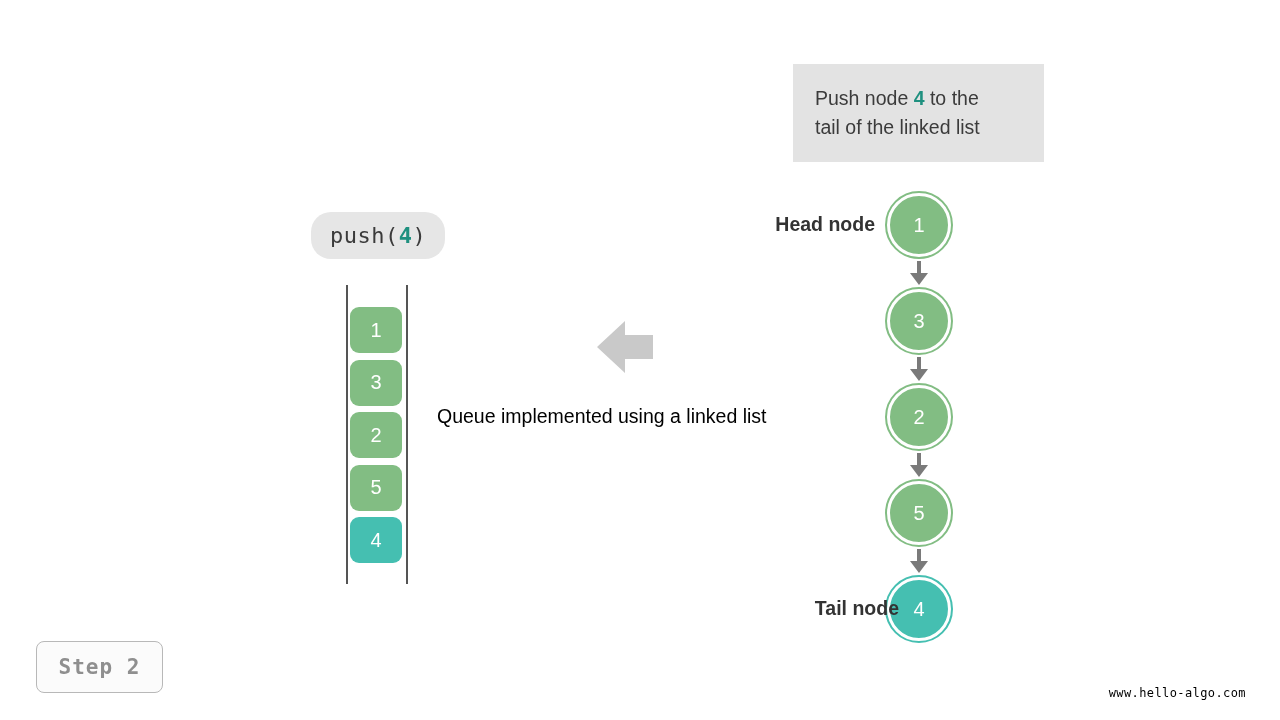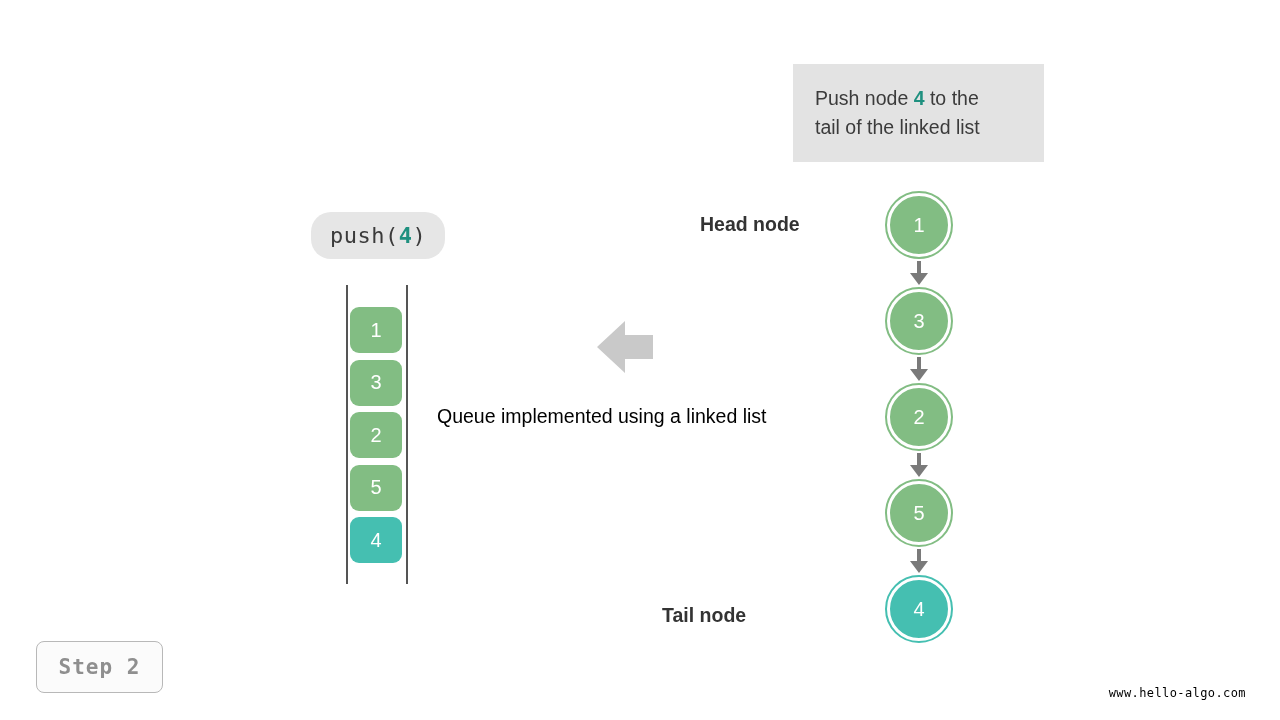--- a/index.html
+++ b/index.html
@@ -159,21 +159,21 @@
     border-top: 12px solid #7a7a7a;
   }
 
   .ll-label {
     position: absolute;
     font-size: 19.5px;
     font-weight: bold;
     color: #333333;
     font-family: "Liberation Sans", sans-serif;
     white-space: nowrap;
-    text-align: left;
+    text-align: right;
   }
 
   
   .step-badge {
     position: absolute;
     left: 36px;
     top: 641px;
     width: 127px;
     height: 52px;
     box-sizing: border-box;
@@ -266,17 +266,17 @@
       </div>
       <div class="ll-node" style="top: 292px; background: rgb(130, 189, 131); color: rgb(130, 189, 131);">
         <span style="color: rgb(255, 255, 255);">5</span>
       </div>
       <div class="ll-node" style="top: 388px; background: rgb(69, 191, 177); color: rgb(69, 191, 177);">
         <span style="color: rgb(255, 255, 255);">4</span>
       </div>
     </div>
 </div>
 <div class="ll-label" id="head-label" style="left: 700px; width: 175px; top: 213px;">Head node</div>
-<div class="ll-label" id="tail-label" style="left: 662px; width: 175px; top: 597px; margin-top: 7px;">Tail node</div>
+<div class="ll-label" id="tail-label" style="left: 724px; width: 175px; top: 597px;">Tail node</div>
 
 <div class="step-badge">Step 2</div>
 
 <div class="watermark">www.hello-algo.com</div>
 
 </body></html>

